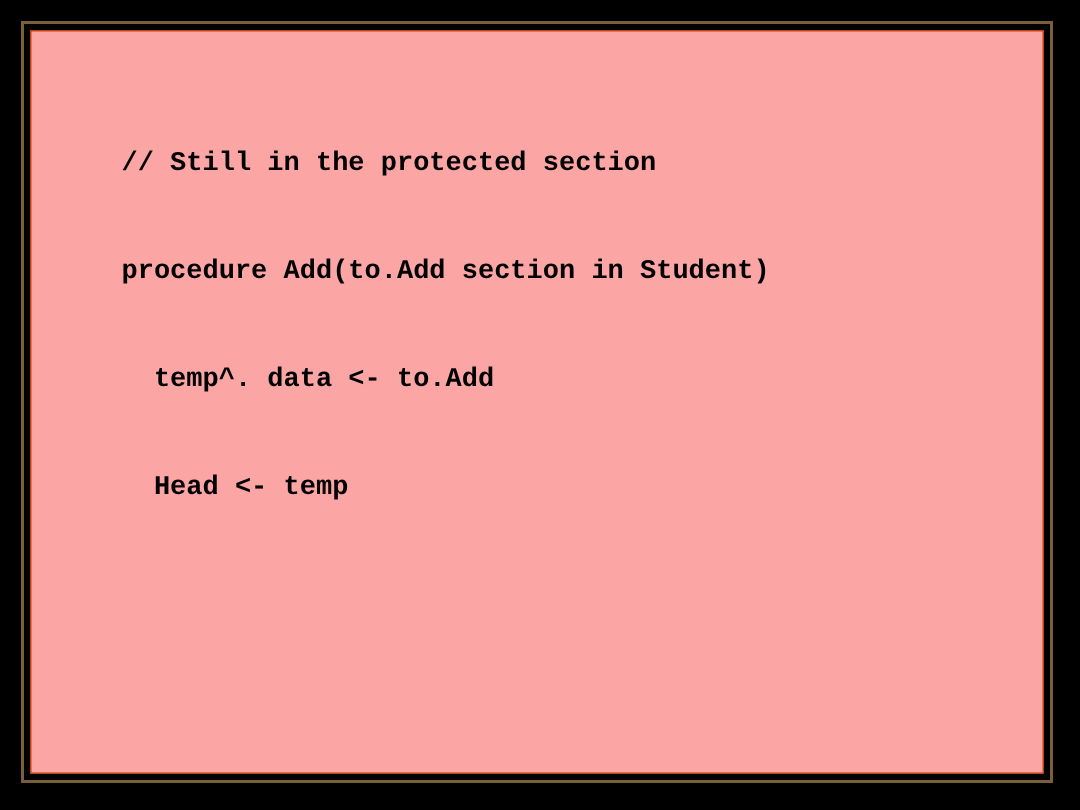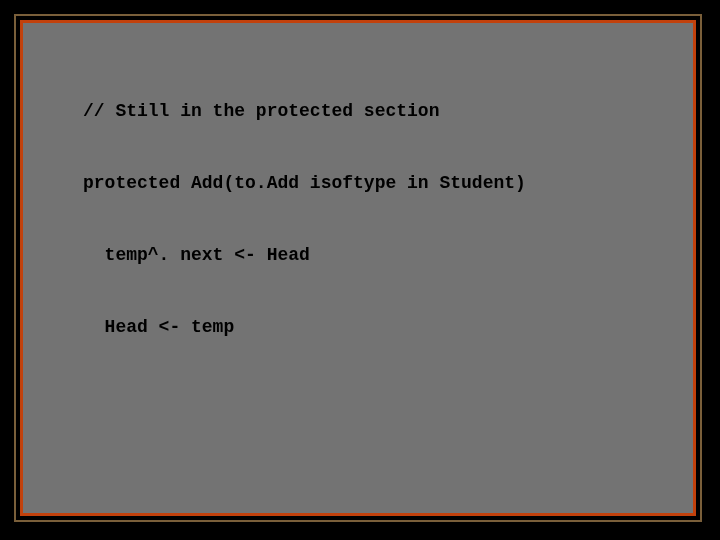--- a/index.html
+++ b/index.html
@@ -19,43 +19,43 @@
     background: #000000;
     border: 2px solid #7a5f3a;
     box-sizing: border-box;
   }
   .inner-frame {
     position: absolute;
     left: 4px;
     top: 4px;
     right: 4px;
     bottom: 4px;
-    background: #737373;
-    border: 3px solid #c2410c;
+    background: #fca5a5;
+    border: 1px solid #c2410c;
     box-sizing: border-box;
     padding: 28px 0 0 60px;
   }
   .code {
     font-family: "Courier New", Courier, monospace;
     font-size: 18px;
     line-height: 24px;
     color: #000000;
     white-space: pre;
     font-weight: bold;
   }
 </style>
 </head>
 <body>
 
 <div class="outer-frame">
   <div class="inner-frame">
     <div class="code">
       <div>// Still in the protected section</div>
-      <div>protected Add(to.Add isoftype in Student)</div>
-      <div>  temp^. next &lt;- Head</div>
+      <div>procedure Add(to.Add section in Student)</div>
+      <div>  temp^. data &lt;- to.Add</div>
       <div>  Head &lt;- temp</div>
       
       
       
       
       
       
       
       
       

